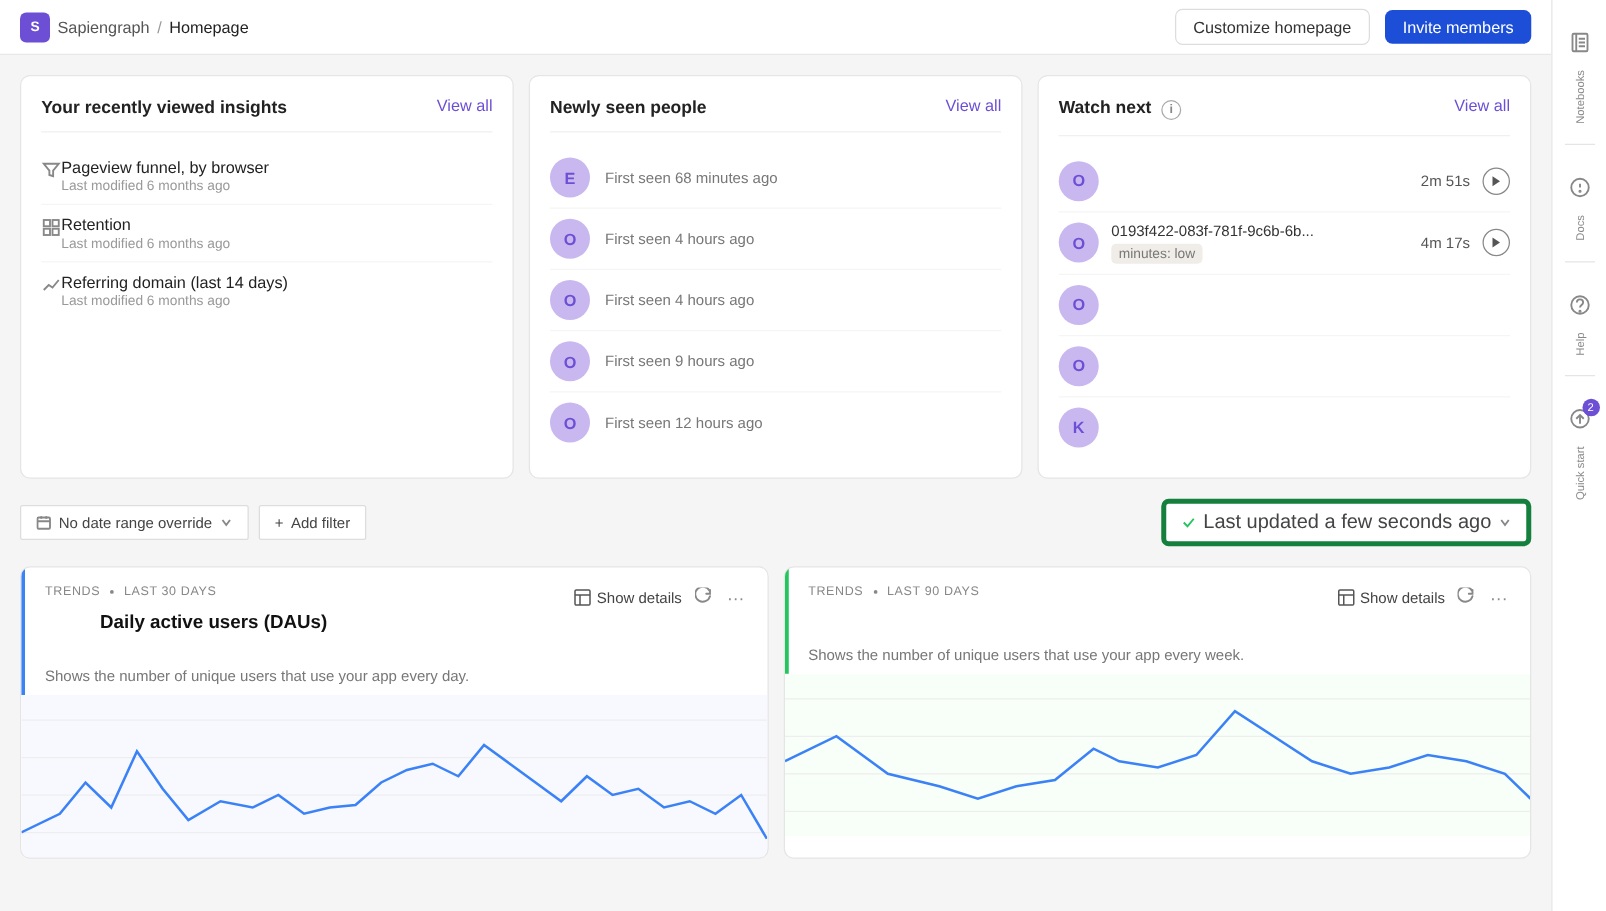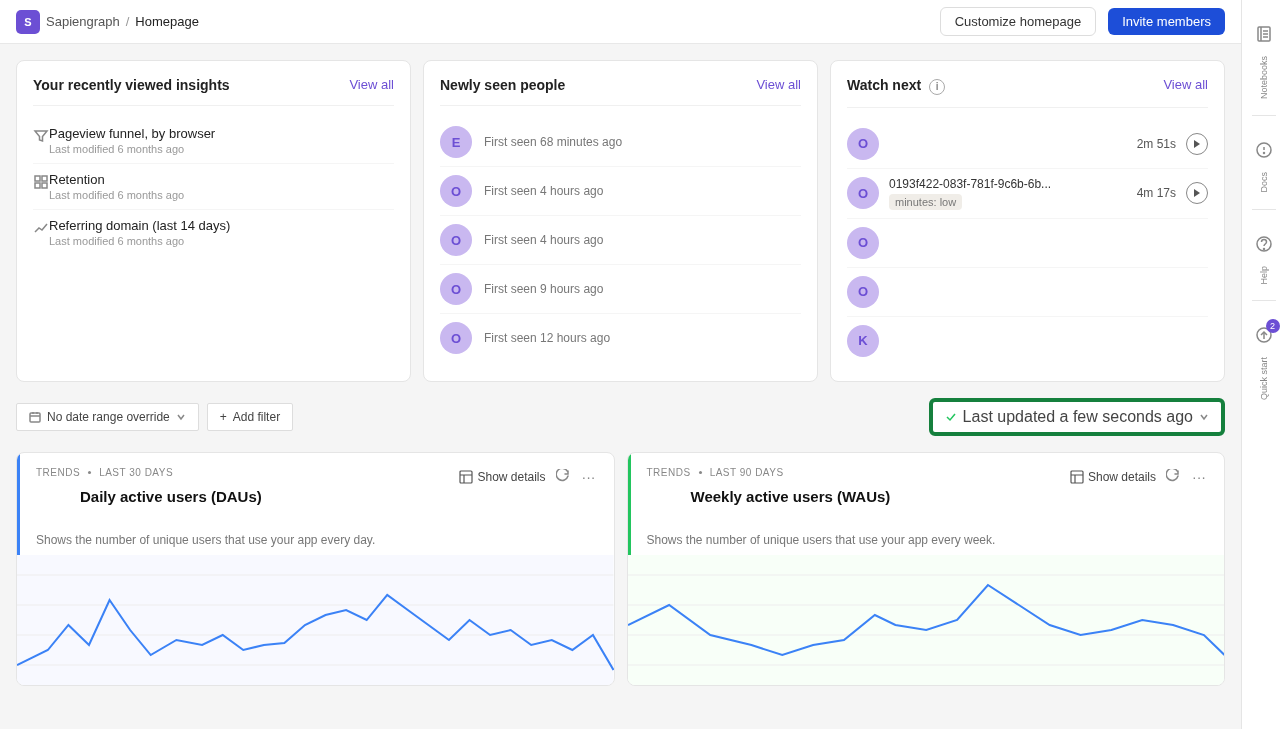--- a/index.html
+++ b/index.html
@@ -331,21 +331,20 @@
               </button>
               <button class="icon-btn">
                 <svg width="14" height="14" viewBox="0 0 14 14" fill="none" stroke="#888" stroke-width="1.5">
                     <path d="M11.5 2.5A6 6 0 1 0 12 7" stroke-linecap="round"></path>
                     <polyline points="12,2 12,5 9,5" stroke-linecap="round"></polyline>
                   </svg>
               </button>
               <button class="icon-btn">···</button>
             </div>
           </div>
-          <div class="chart-title">Weekly active users (WAUs)</div>
           <div class="chart-desc">Shows the number of unique users that use your app every week.</div>
         </div>
         <div class="chart-body">
           <svg width="100%" height="130" viewBox="0 0 580 130" preserveAspectRatio="none">
             <rect width="580" height="130" fill="#f8fff8"></rect>
 
             <line x1="0" y1="20" x2="580" y2="20" stroke="#eee" stroke-width="1"></line>
             <line x1="0" y1="50" x2="580" y2="50" stroke="#eee" stroke-width="1"></line>
             <line x1="0" y1="80" x2="580" y2="80" stroke="#eee" stroke-width="1"></line>
             <line x1="0" y1="110" x2="580" y2="110" stroke="#eee" stroke-width="1"></line>

